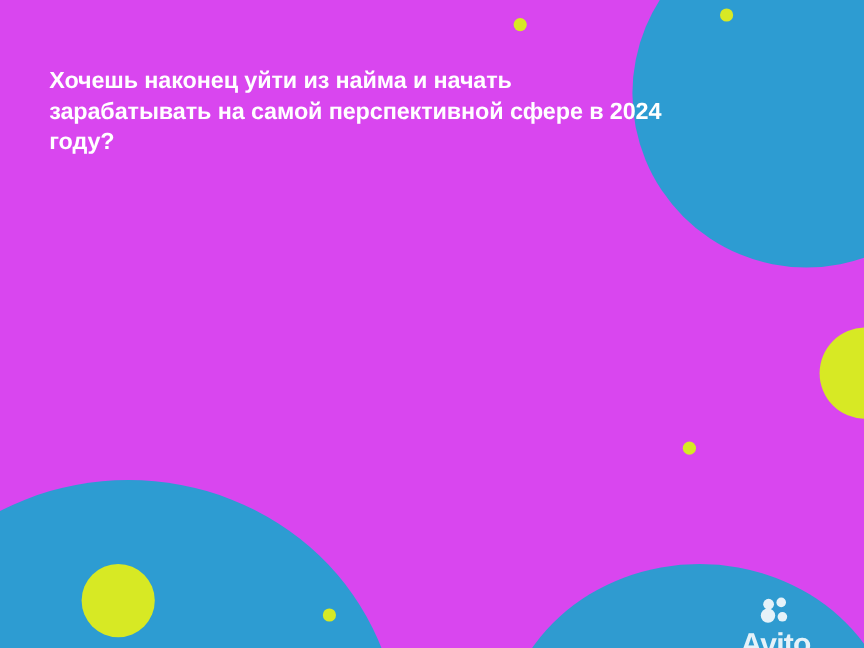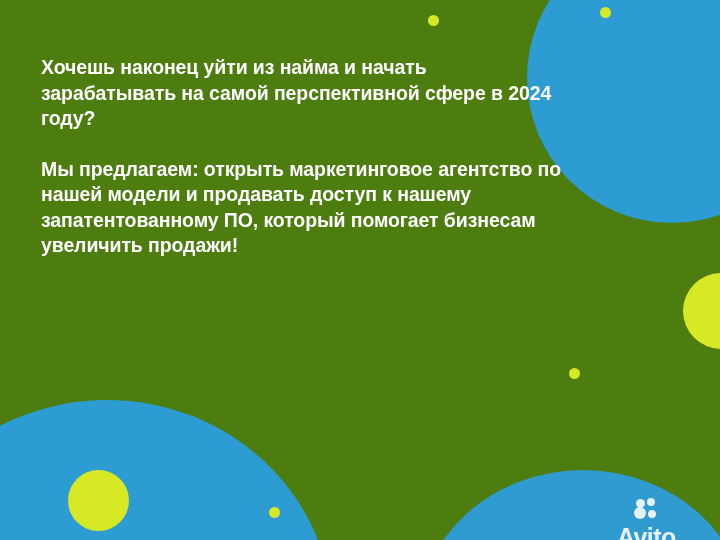--- a/index.html
+++ b/index.html
@@ -5,21 +5,21 @@
   html, body {
     margin: 0;
     padding: 0;
     background: #ffffff;
   }
   #poster {
     position: relative;
     width: 720px;
     height: 540px;
     overflow: hidden;
-    background: #4d7c0f;
+    background: #d946ef;
     font-family: "Liberation Sans", sans-serif;
   }
   .shape {
     position: absolute;
     border-radius: 50%;
     pointer-events: none;
   }
   
   #circle-top-right {
     width: 290px;
@@ -135,21 +135,20 @@
   <div class="shape" id="circle-bottom-left"></div>
   <div class="shape" id="circle-bottom-right"></div>
   <div class="shape" id="dot-yellow-lg-bottom-left"></div>
   <div class="shape dot-sm" id="dot-a"></div>
   <div class="shape dot-sm" id="dot-b"></div>
   <div class="shape dot-sm" id="dot-c"></div>
   <div class="shape dot-sm" id="dot-d"></div>
 
   <div id="copy">
     <p class="para">Хочешь наконец уйти из найма и начать зарабатывать на самой перспективной сфере в 2024 году?</p>
-    <p class="para">Мы предлагаем: открыть маркетинговое агентство по нашей модели и продавать доступ к нашему запатентованному ПО, который помогает бизнесам увеличить продажи!</p>
   </div>
 
   <div id="avito-logo">
     <span id="avito-mark">
       <i class="m1"></i>
         <i class="m2"></i>
         <i class="m3"></i>
         <i class="m4"></i>
     </span>
     <span id="avito-wordmark">Avito</span>

